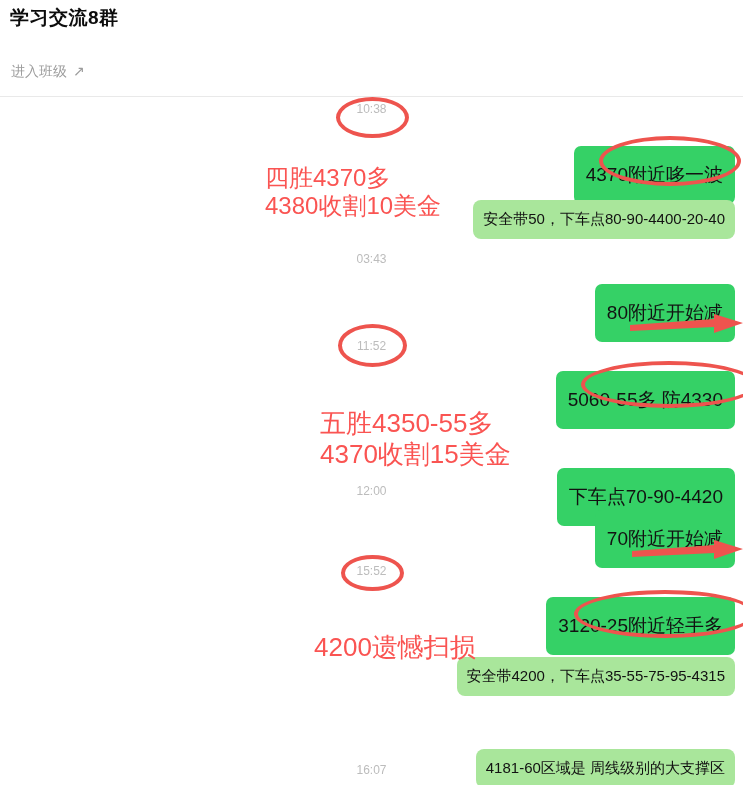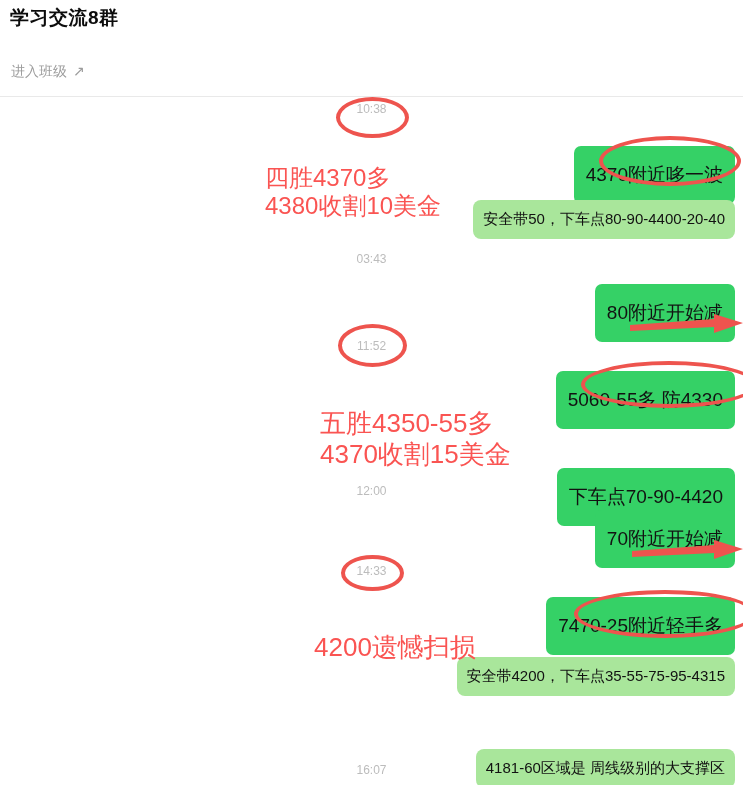--- a/index.html
+++ b/index.html
@@ -54,30 +54,30 @@
   <div class="group-title">学习交流8群</div>
   <div class="enter-class">
     <span>进入班级</span><span class="arrow">↗</span>
   </div>
   <div class="divider"></div>
 
   <div class="time t1">10:38</div>
   <div class="time t2">03:43</div>
   <div class="time t3">11:52</div>
   <div class="time t4">12:00</div>
-  <div class="time t5">14:33</div>
+  <div class="time t5">15:52</div>
   <div class="time t6">16:07</div>
 
   <div class="bubble bright b1">4370附近哆一波</div>
   <div class="bubble light  b2">安全带50，下车点80-90-4400-20-40</div>
   <div class="bubble bright b3">80附近开始减</div>
   <div class="bubble bright b4">5060-55多 防4330</div>
   <div class="bubble bright b5">下车点70-90-4420</div>
   <div class="bubble bright b6">70附近开始减</div>
-  <div class="bubble bright b7">7470-25附近轻手多</div>
+  <div class="bubble bright b7">3120-25附近轻手多</div>
   <div class="bubble light  b8">安全带4200，下车点35-55-75-95-4315</div>
   <div class="bubble light  b9">4181-60区域是 周线级别的大支撑区</div>
 
   <div class="note n1">
     <div>四胜4370多</div>
     <div>4380收割10美金</div>
   </div>
   <div class="note n2">
     <div>五胜4350-55多</div>
     <div>4370收割15美金</div>

